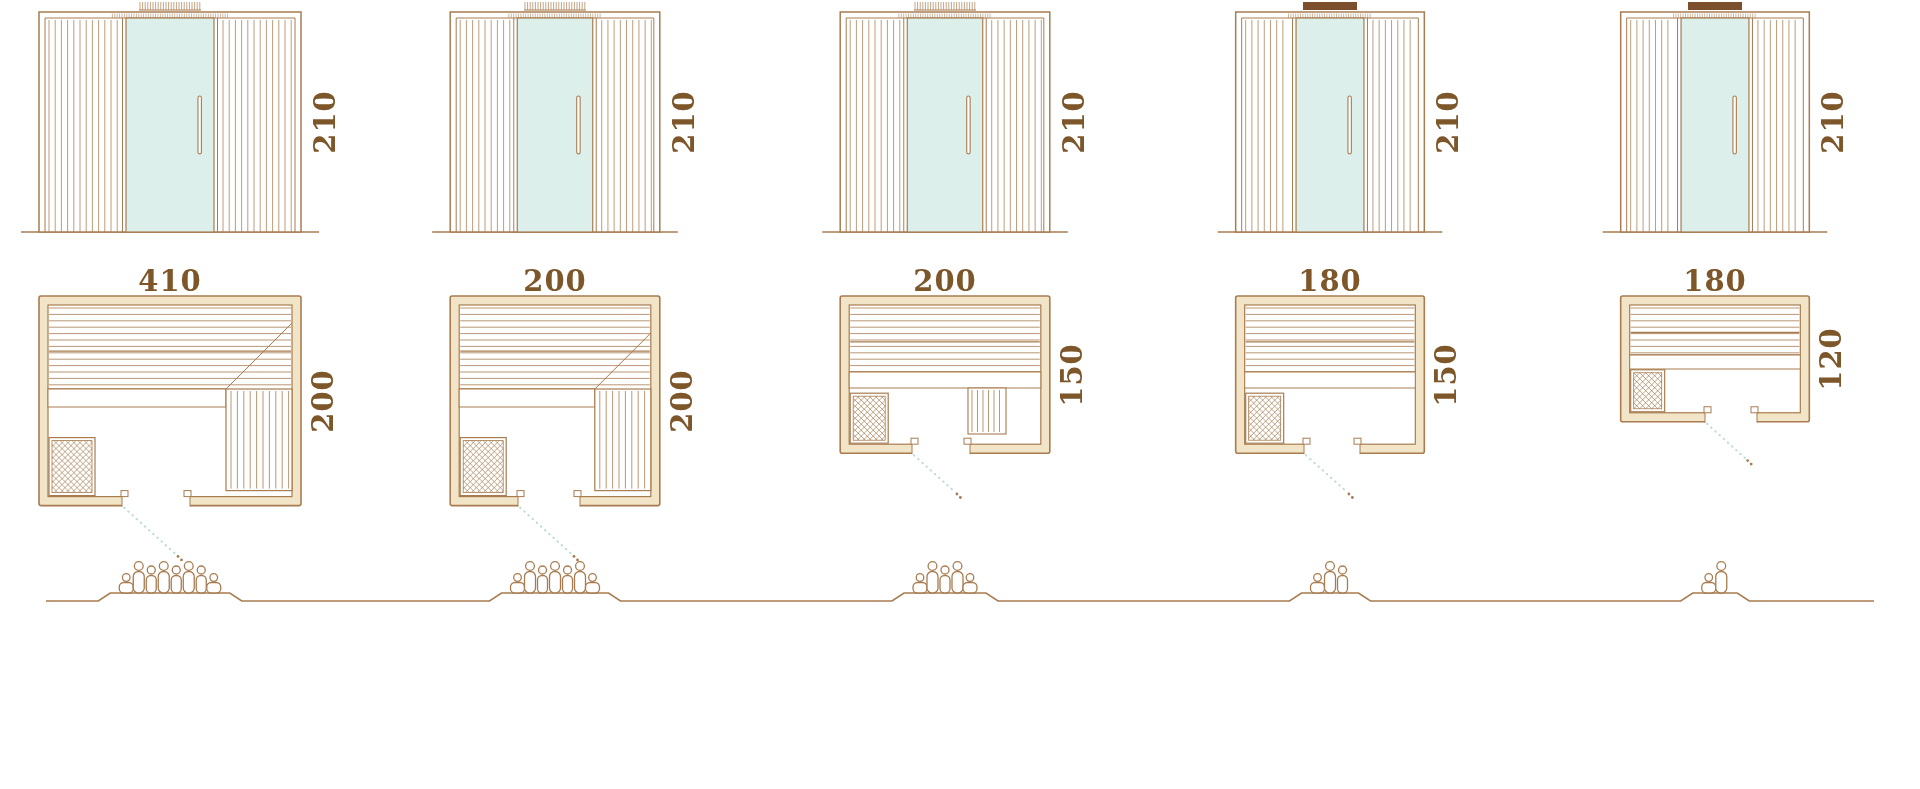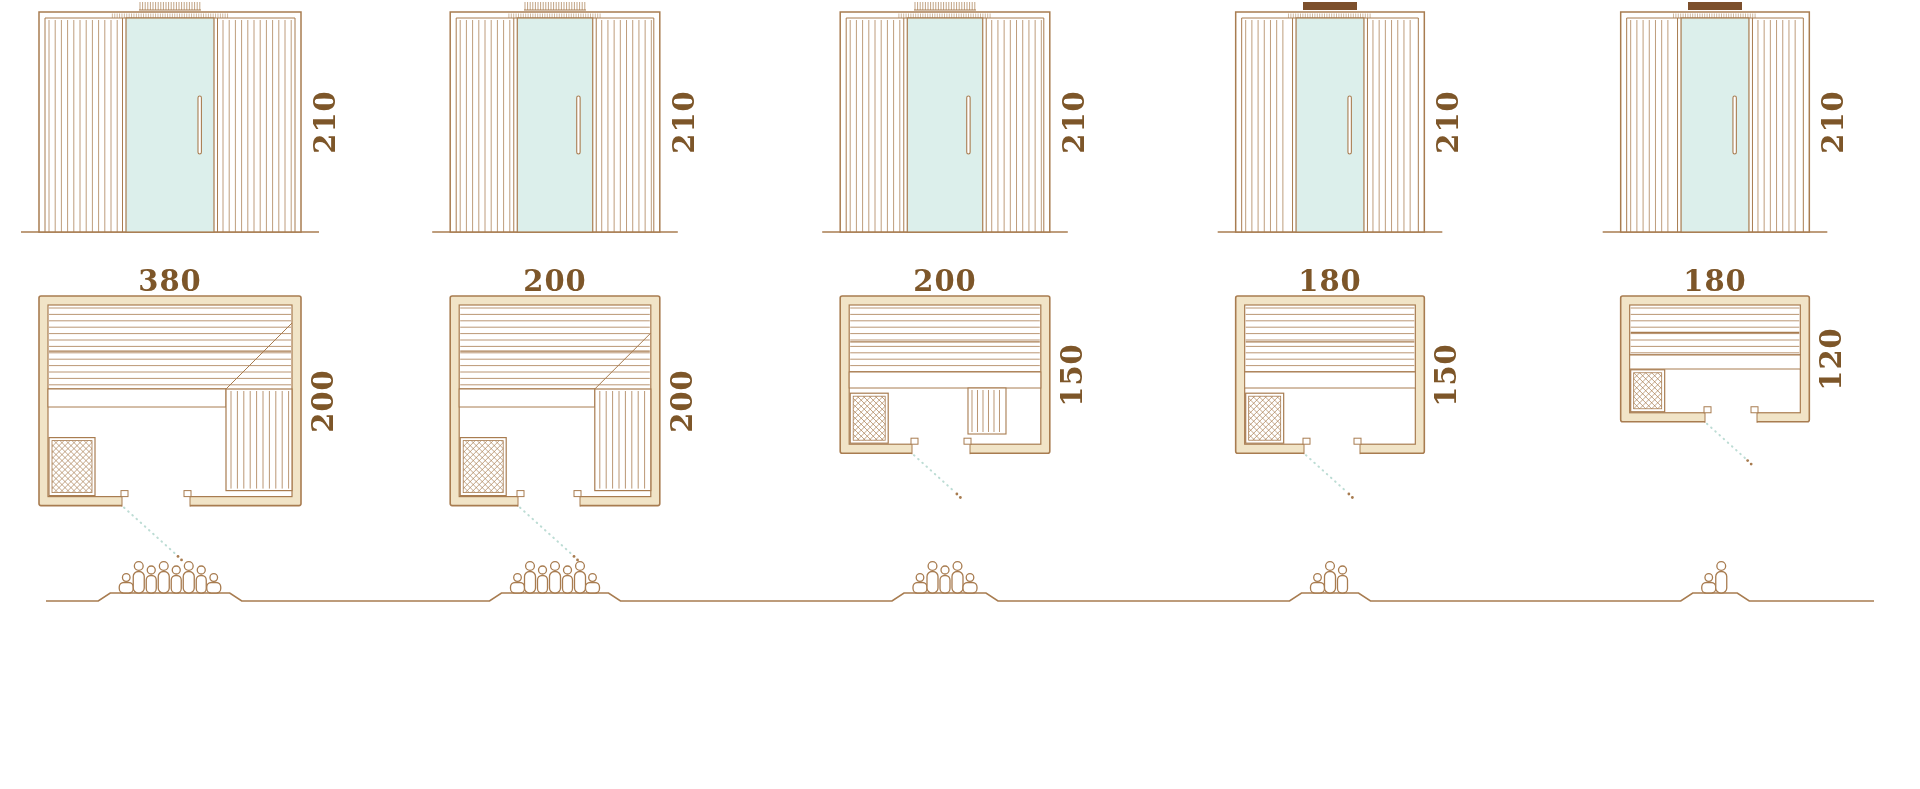--- a/index.html
+++ b/index.html
@@ -988,21 +988,21 @@
           <rect x="1701.75" y="582.5" width="14" height="10.5" rx="4.5" stroke="#a87c50" stroke-width="1.3" fill="#ffffff"></rect>
         </g>
         <g>
           <circle cx="1721.25" cy="566" r="4.4" stroke="#a87c50" stroke-width="1.3" fill="#ffffff"></circle>
           <rect x="1715.75" y="571.5" width="11" height="21.5" rx="5" stroke="#a87c50" stroke-width="1.3" fill="#ffffff"></rect>
         </g>
       </g>
     </svg>
   <div id="labels">
       <div class="dim v" style="left: 325px; top: 122px;">210</div>
-      <div class="dim" style="left: 170px; top: 281px;">380</div>
+      <div class="dim" style="left: 170px; top: 281px;">410</div>
       <div class="dim v" style="left: 323px; top: 400.8px;">200</div>
       <div class="dim v" style="left: 683.8px; top: 122px;">210</div>
       <div class="dim" style="left: 555px; top: 281px;">200</div>
       <div class="dim v" style="left: 681.8px; top: 400.8px;">200</div>
       <div class="dim v" style="left: 1073.8px; top: 122px;">210</div>
       <div class="dim" style="left: 945px; top: 281px;">200</div>
       <div class="dim v" style="left: 1071.8px; top: 374.6px;">150</div>
       <div class="dim v" style="left: 1448.32px; top: 122px;">210</div>
       <div class="dim" style="left: 1330px; top: 281px;">180</div>
       <div class="dim v" style="left: 1446.32px; top: 374.6px;">150</div>

